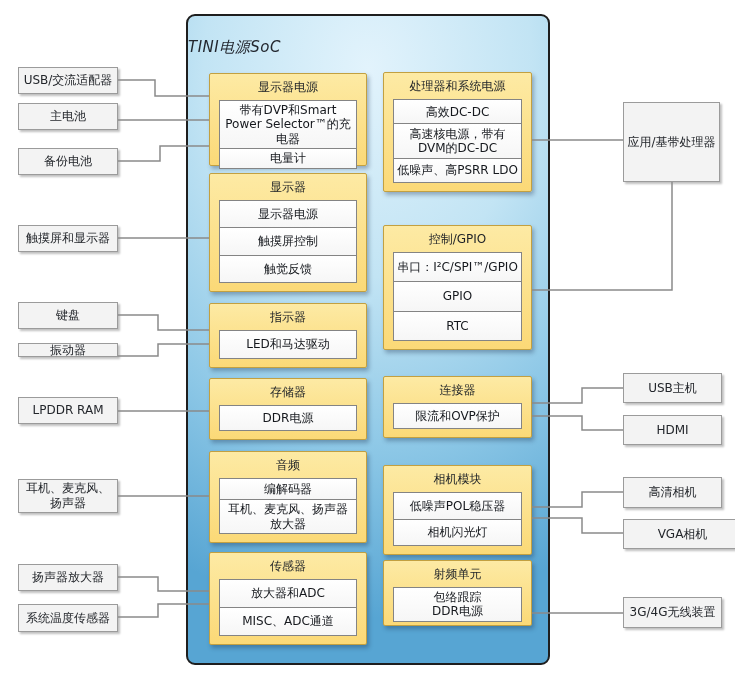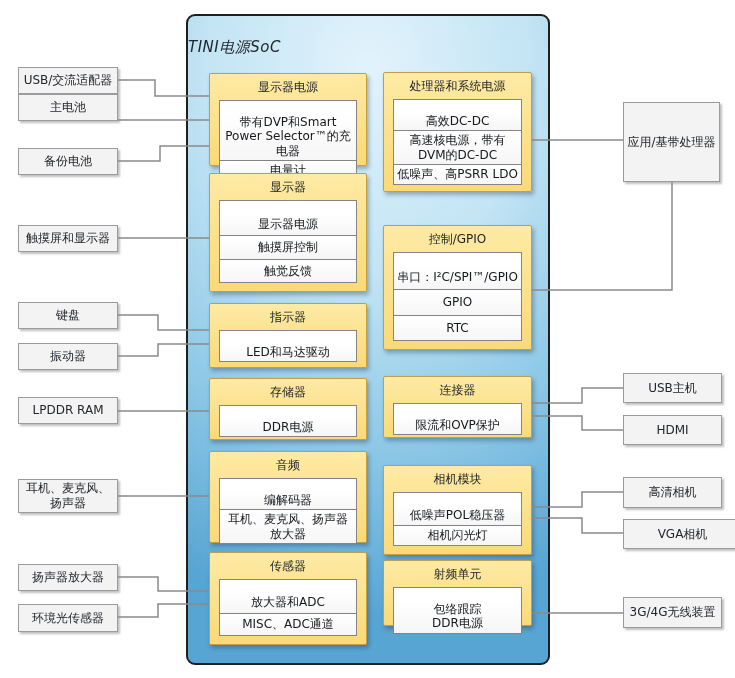--- a/index.html
+++ b/index.html
@@ -16,21 +16,21 @@
   .blk{position:absolute;box-sizing:border-box;display:flex;flex-direction:column;
        background:linear-gradient(180deg,#fdeaa4 0%,#fbd977 100%);
        border:1px solid #c2a041;border-radius:2px;
        box-shadow:2px 3px 4px rgba(30,50,80,.35);}
   .bt{flex:0 0 auto;text-align:center;font-size:12px;color:#1c2026;padding:5px 2px 4px;}
   .cells{flex:1 1 auto;margin:0 9px 8px;border:1px solid #848484;background:#ffffff;
        display:flex;flex-direction:column;}
   .cell{flex:1 1 0;display:flex;align-items:center;justify-content:center;text-align:center;
        font-size:12px;line-height:1.2;color:#15181d;padding:2px 3px;border-top:1px solid #848484;
        white-space:pre-line;background:linear-gradient(180deg,#ffffff 0%,#f6f6f6 100%);}
-  .cell:first-child{border-top:none;margin-top:12px;}
+  .cell:first-child{border-top:none;}
   .cell.tall{flex:1.5 1 0;}
 
   
   .ext{position:absolute;box-sizing:border-box;display:flex;align-items:center;justify-content:center;
        text-align:center;font-size:12px;line-height:1.25;color:#23262b;
        background:#f3f3f3;border:1px solid #9b9b9b;
        box-shadow:2px 2px 2px rgba(0,0,0,.25);padding:2px 2px;}
 
   .lines{position:absolute;left:0;top:0;width:735px;height:678px;pointer-events:none;}
 </style>
@@ -125,29 +125,29 @@
 
   <div class="blk" style="left:383px;top:560px;width:149px;height:66px">
     <div class="bt">射频单元</div>
     <div class="cells">
       <div class="cell">包络跟踪
 DDR电源</div>
     </div>
   </div>
 
   <div class="ext" style="left:18px;top:67px;width:100px;height:27px">USB/交流适配器</div>
-  <div class="ext" style="left:18px;top:94px;width:100px;height:27px">主电池</div>
+  <div class="ext" style="left:18px;top:103px;width:100px;height:27px">主电池</div>
   <div class="ext" style="left:18px;top:148px;width:100px;height:27px">备份电池</div>
   <div class="ext" style="left:18px;top:225px;width:100px;height:27px">触摸屏和显示器</div>
   <div class="ext" style="left:18px;top:302px;width:100px;height:27px">键盘</div>
-  <div class="ext" style="left:18px;top:343px;width:100px;height:27px">振动器</div>
+  <div class="ext" style="left:18px;top:343px;width:100px;height:14px">振动器</div>
   <div class="ext" style="left:18px;top:397px;width:100px;height:27px">LPDDR RAM</div>
   <div class="ext" style="left:18px;top:479px;width:100px;height:34px">耳机、麦克风、扬声器</div>
   <div class="ext" style="left:18px;top:564px;width:100px;height:27px">扬声器放大器</div>
-  <div class="ext" style="left:18px;top:604px;width:100px;height:28px">环境光传感器</div>
+  <div class="ext" style="left:18px;top:604px;width:100px;height:28px">系统温度传感器</div>
 
   <div class="ext" style="left:623px;top:102px;width:97px;height:80px">应用/基带处理器</div>
   <div class="ext" style="left:623px;top:373px;width:99px;height:30px">USB主机</div>
   <div class="ext" style="left:623px;top:415px;width:99px;height:30px">HDMI</div>
   <div class="ext" style="left:623px;top:477px;width:99px;height:31px">高清相机</div>
   <div class="ext" style="left:623px;top:519px;width:119px;height:30px">VGA相机</div>
   <div class="ext" style="left:623px;top:597px;width:99px;height:31px">3G/4G无线装置</div>
 
   <svg class="lines" viewBox="0 0 735 678" xmlns="http://www.w3.org/2000/svg">
     <g fill="none" stroke="#8a8a8a" stroke-width="1.5">

